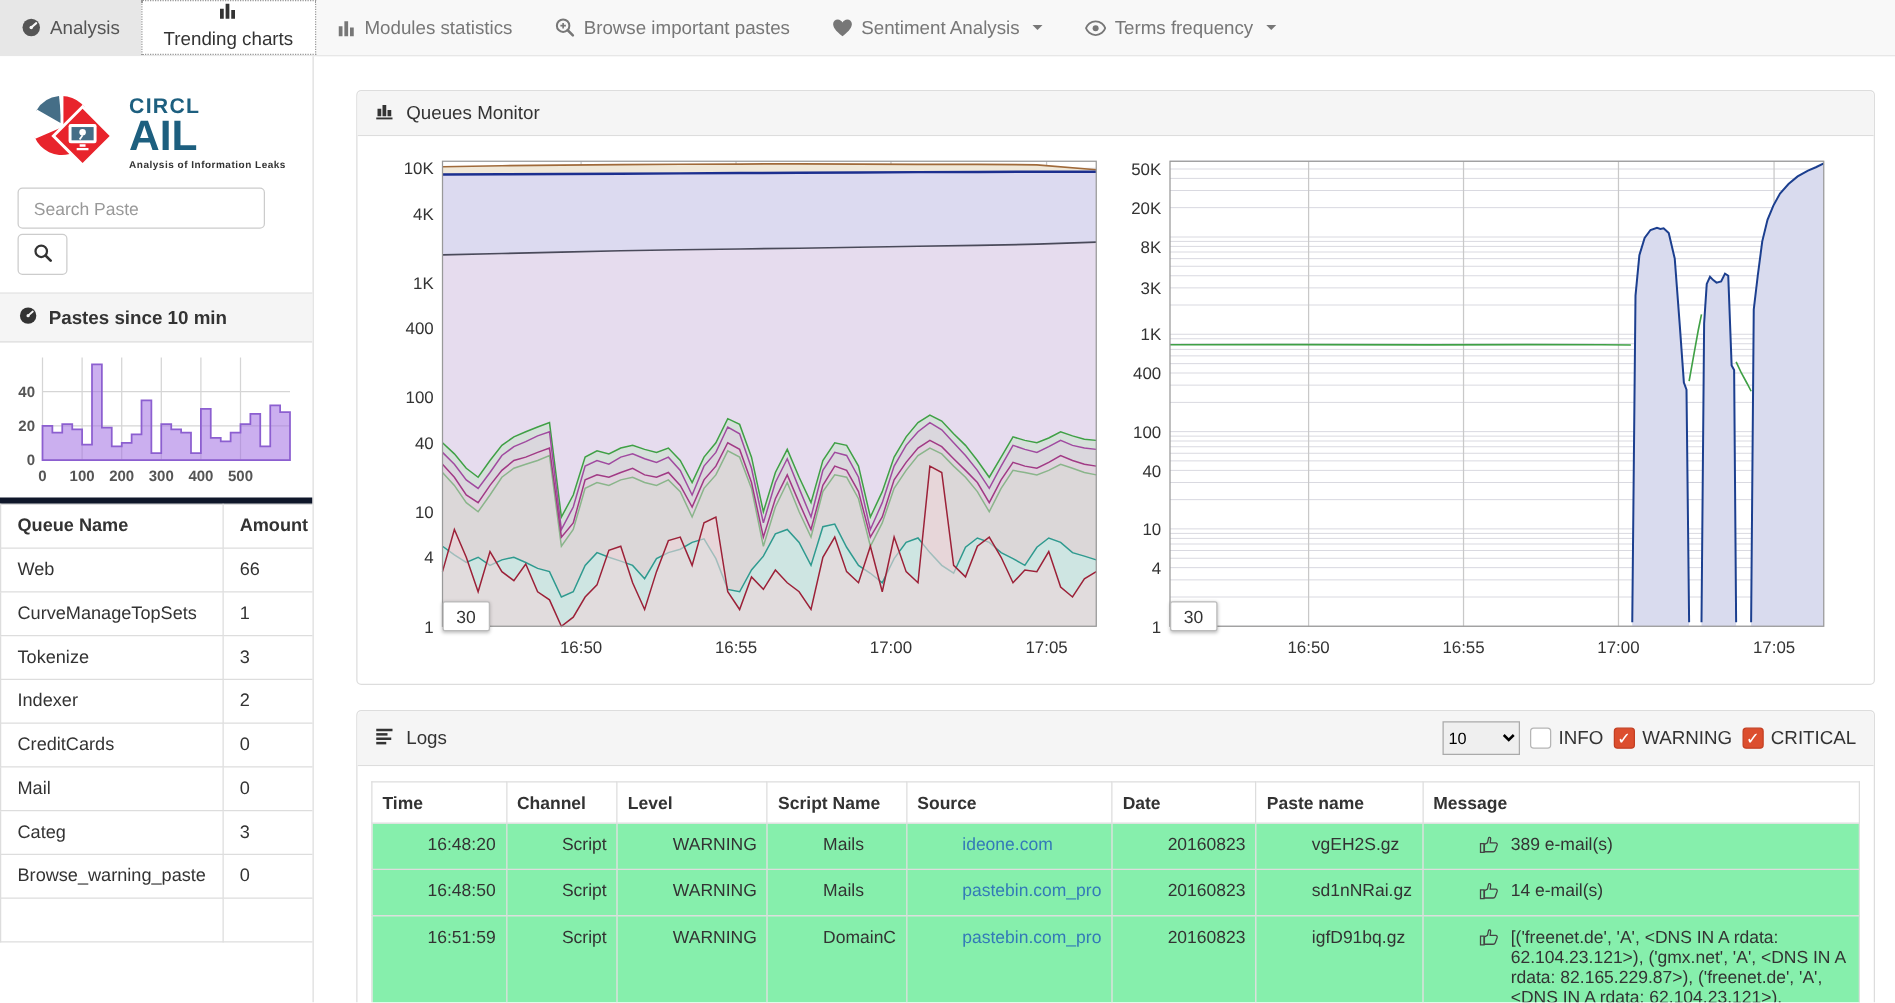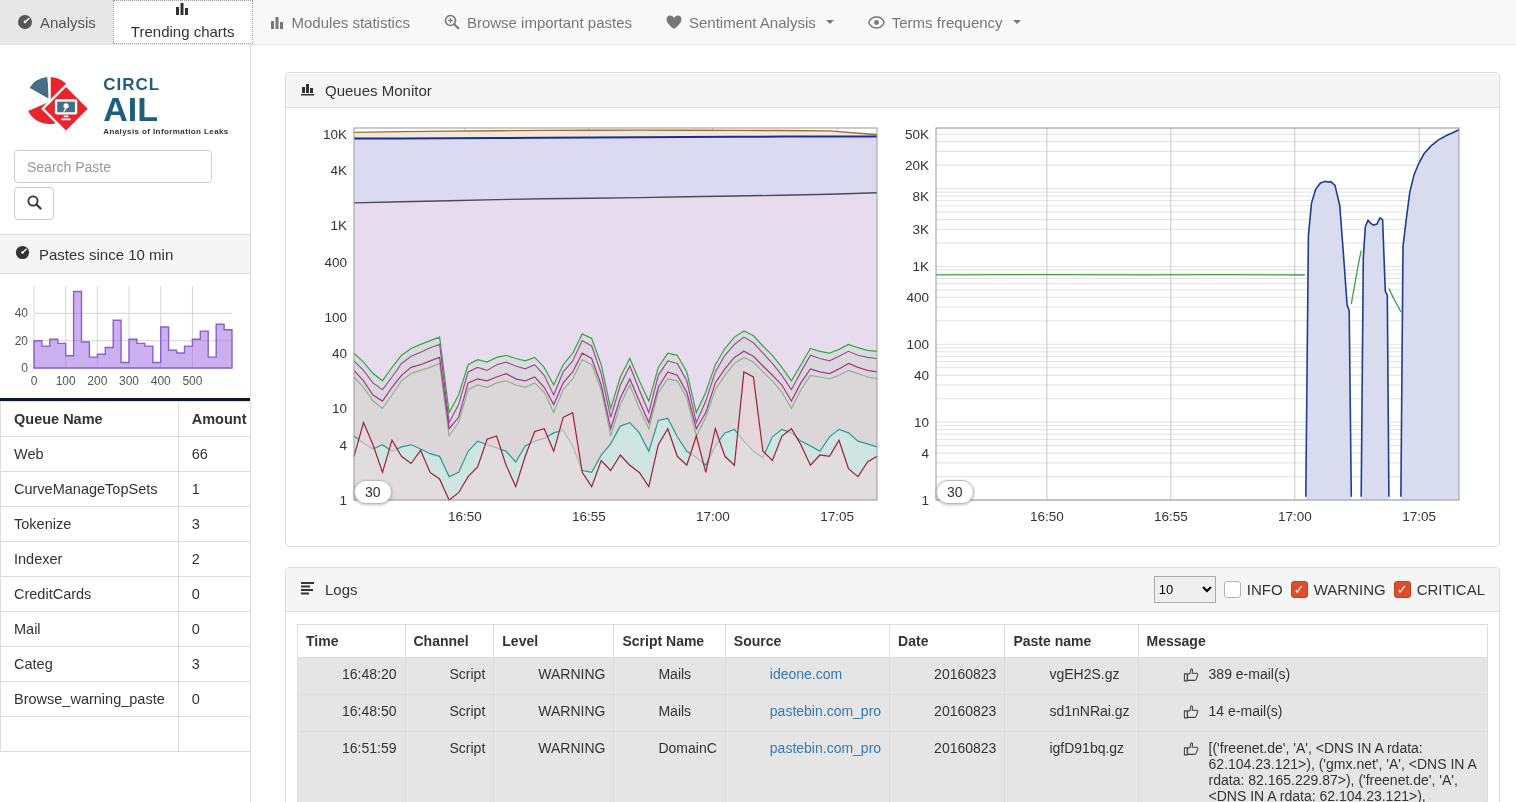--- a/index.html
+++ b/index.html
@@ -21,55 +21,55 @@
   aside { width:251px; border-right:1px solid #ddd; background:#fff; flex:none; overflow:hidden; }
   main { flex:1; padding:27px 16px 0 34px; overflow:hidden; }
   
   .logo-wrap { display:flex; align-items:center; justify-content:center; gap:6px; margin:26px 8px 10px 8px; }
   .logo-text .brand { font-size:17px; font-weight:bold; color:#1d5f7f; letter-spacing:1px; }
   .logo-text .product { font-size:34px; font-weight:bold; color:#1d5f7f; line-height:0.85; }
   .logo-text .tagline { font-size:8px; font-weight:bold; color:#333; letter-spacing:0.4px; margin-top:3px; }
   .search-input { display:block; margin:10px 14px 4px 14px; width:198px; height:33px; padding:6px 12px; border:1px solid #ccc; border-radius:4px; font-size:14px; font-family:inherit; color:#000000; }
   .search-input::placeholder { color:#999; }
   .search-btn { margin:3px 14px 14px 14px; width:40px; height:33px; background:#fff; border:1px solid #ccc; border-radius:4px; cursor:pointer; display:flex; align-items:center; justify-content:center; }
-  .side-panel { border-top:1px solid #ddd; border-bottom:3px solid #0f172a; }
+  .side-panel { border-top:1px solid #ddd; border-bottom:5px solid #0f172a;font-weight:bold; }
   .side-panel-heading { background:#f5f5f5; border-bottom:1px solid #ddd; height:39px; display:flex; align-items:center; gap:9px; padding:0 15px; font-size:15px; color:#333; }
   .side-panel-body { height:124px; padding:2px 4px; }
   .toggle-row { display:flex; align-items:center; gap:12px; margin:13px 14px; }
   .toggle { width:54px; height:26px; border-radius:13px; background:linear-gradient(#63c6e3,#4eb8db); border:1px solid #45aed2; position:relative; cursor:pointer; box-shadow:inset 0 1px 2px rgba(0,0,0,.15); }
   .toggle .knob { position:absolute; right:1px; top:1px; width:22px; height:22px; border-radius:50%; background:#fff; box-shadow:0 1px 2px rgba(0,0,0,.35); }
   .toggle-label { font-weight:bold; font-size:15px; color:#222; }
   .queue-table { width:100%; border-collapse:collapse; font-size:14.5px; }
   .queue-table th, .queue-table td { border:1px solid #ddd; padding:9px 13px; text-align:left; }
   .queue-table th { font-weight:bold; }
   .queue-table .amount-col { width:85px; }
   
   .panel { border:1px solid #ddd; border-radius:4px; background:#fff; margin-bottom:20px; }
   .panel-heading { background:#f5f5f5; border-bottom:1px solid #ddd; padding:8px 14px; font-size:15px; color:#333; display:flex; align-items:center; gap:9px; border-radius:4px 4px 0 0; }
   .qm-body { position:relative; height:438px; }
   .chart-svg { position:absolute; top:14px; }
   #chart-left { left:26px; }
   #chart-right { left:608px; }
   svg text.tick { fill:#333; font-size:13.5px; font-family:"Liberation Sans",sans-serif; }
   svg text.mtick { fill:#555; font-size:12px; font-family:"Liberation Sans",sans-serif; }
-  .range-box { position:absolute; background:#fff; border:1px solid #bbb; border-radius:12px; box-shadow:0 1px 3px rgba(0,0,0,.25); padding:3px 10px; font-size:14px; color:#333; top:372px; }
+  .range-box { position:absolute; background:#fff; border:1px solid #bbb; border-radius:2px; box-shadow:0 1px 3px rgba(0,0,0,.25); padding:3px 10px; font-size:14px; color:#333; top:372px; }
   .range-box.left { left:68px; }
   .range-box.right { left:650px; }
   
   .logs-heading { display:flex; align-items:center; }
   .logs-controls { margin-left:auto; display:flex; align-items:center; gap:8px; }
   .logs-pagesize { width:62px; height:27px; font-size:13px; font-family:inherit; border:1px solid #aaa; }
   .log-filter { display:flex; align-items:flex-end; gap:6px; cursor:pointer; font-size:15px; color:#333; }
   .cb { width:17px; height:17px; border:1px solid #b5b5b5; border-radius:3px; background:#fff; display:inline-flex; align-items:center; justify-content:center; font-size:13px; color:#fff; }
   .cb.on { background:#dc4e2e; border-color:#c33f22; }
   .logs-body { padding:12px 11px 0 11px; }
   .logs-table { width:100%; border-collapse:collapse; font-size:14px; }
   .logs-table th, .logs-table td { border:1px solid #ddd; padding:8px; text-align:left; vertical-align:top; }
   .logs-table th { font-weight:bold; background:#fff; vertical-align:bottom; }
-  .logs-table td { background:#e5e5e5;padding-left:44px; }
+  .logs-table td { background:#86efac;padding-left:44px; }
   .logs-table a { color:#337ab7; text-decoration:none; }
   .msg-cell { display:flex; gap:9px; align-items:flex-start; }
   .msg-cell svg { flex:none; margin-top:1px; }
 </style>
 </head>
 <body>
 
 <nav class="navbar">
   <div class="nav-item active">
     <span class="nicon">

